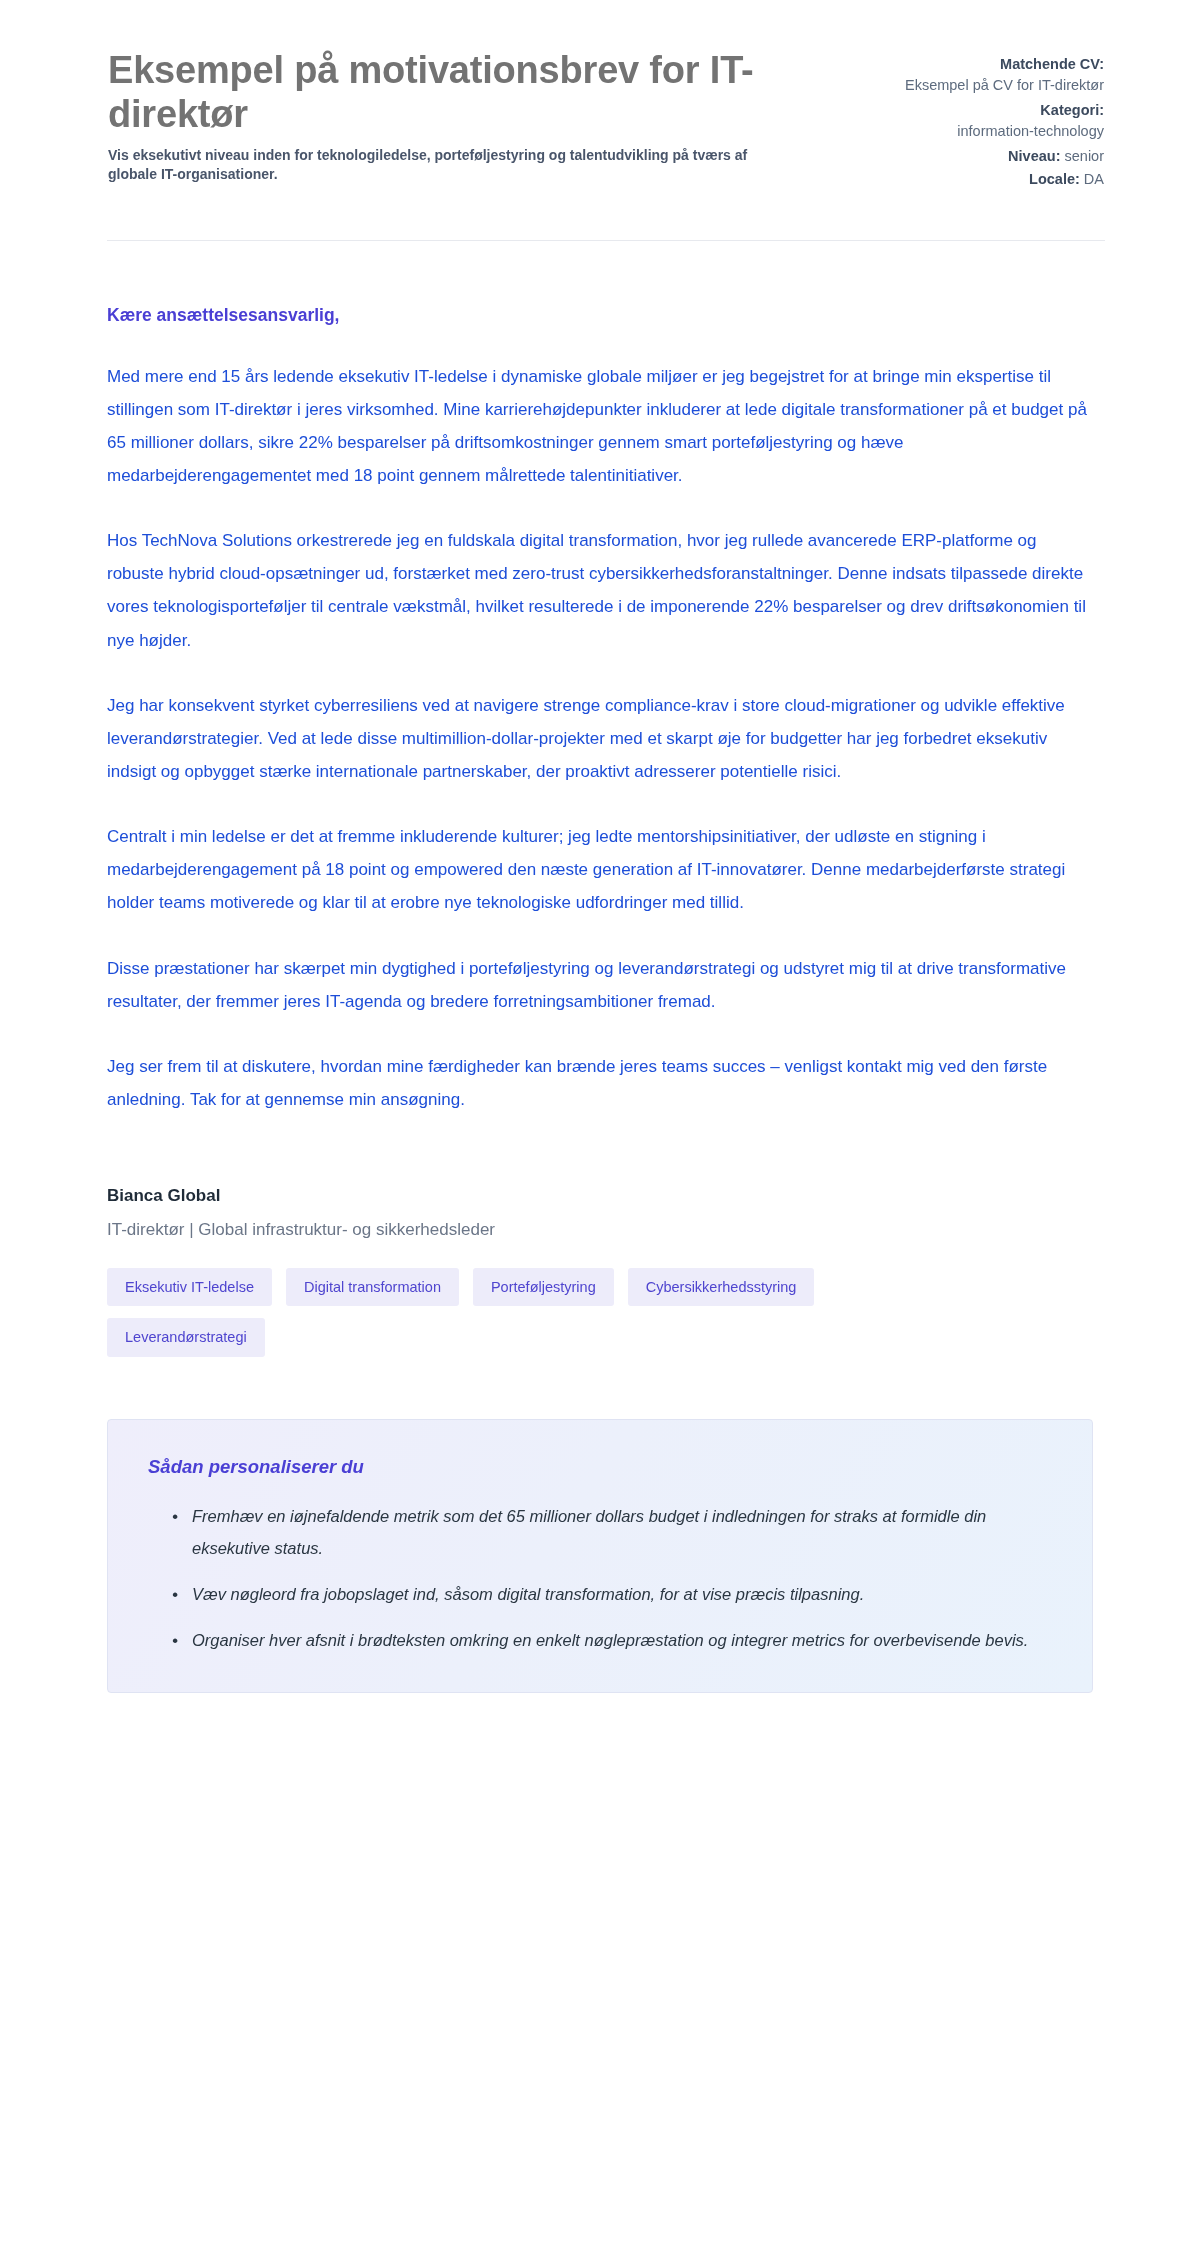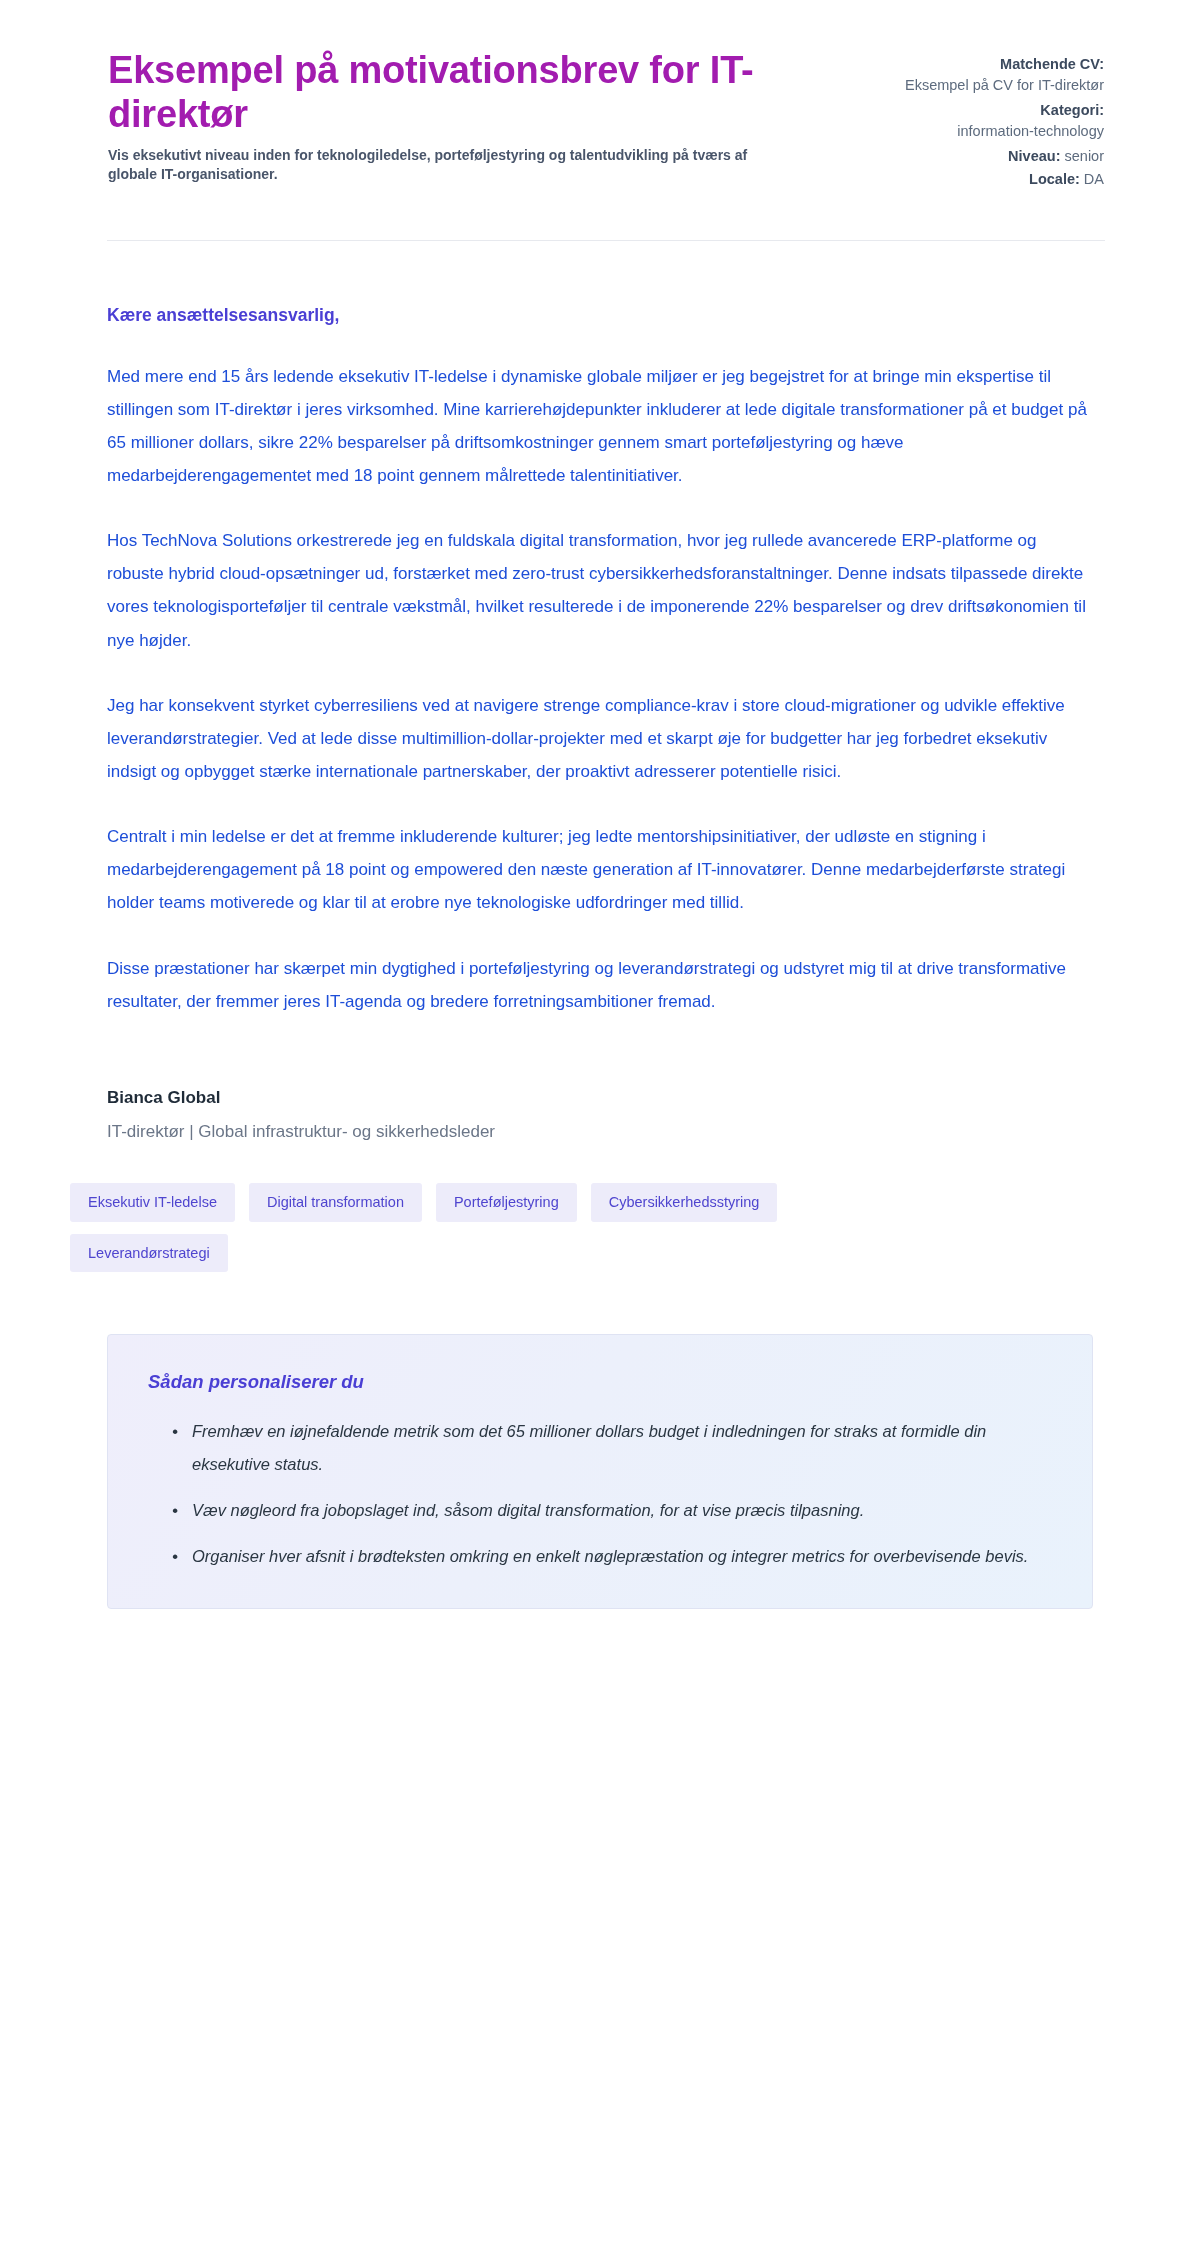--- a/index.html
+++ b/index.html
@@ -31,21 +31,21 @@
     gap: 40px;
   }
   .header-left {
     flex: 1 1 auto;
     max-width: 760px;
   }
   .doc-title {
     font-size: 38px;
     line-height: 1.16;
     font-weight: 700;
-    color: #a21caf;
+    color: #737373;
     margin: 0 0 10px 0;
     letter-spacing: -0.2px;
   }
   .doc-subtitle {
     font-size: 14px;
     line-height: 1.33;
     font-weight: 700;
     color: #49556a;
     margin: 0;
     max-width: 640px;
@@ -108,22 +108,22 @@
   }
   .sign-role {
     font-size: 17px;
     color: #6b7688;
     margin: 0;
     line-height: 1.4;
   }
 
   
   .tags {
-    padding: 0 70px;
-    margin-top: 40px;
+    padding: 0 107px;
+    margin-top: 26px;
     display: flex;
     flex-wrap: wrap;
     gap: 12px 14px;
     max-width: 1000px;
   }
   .tag {
     background: #edecfa;
     color: #4f45cf;
     font-size: 14.5px;
     line-height: 1;
@@ -208,20 +208,21 @@
   <div class="divider"></div>
 
   <div class="letter">
     <p class="greeting">Kære ansættelsesansvarlig,</p>
 
     <p class="para">Med mere end 15 års ledende eksekutiv IT-ledelse i dynamiske globale miljøer er jeg begejstret for at bringe min ekspertise til stillingen som IT-direktør i jeres virksomhed. Mine karrierehøjdepunkter inkluderer at lede digitale transformationer på et budget på 65 millioner dollars, sikre 22% besparelser på driftsomkostninger gennem smart porteføljestyring og hæve medarbejderengagementet med 18 point gennem målrettede talentinitiativer.</p>
     <p class="para">Hos TechNova Solutions orkestrerede jeg en fuldskala digital transformation, hvor jeg rullede avancerede ERP-platforme og robuste hybrid cloud-opsætninger ud, forstærket med zero-trust cybersikkerhedsforanstaltninger. Denne indsats tilpassede direkte vores teknologisporteføljer til centrale vækstmål, hvilket resulterede i de imponerende 22% besparelser og drev driftsøkonomien til nye højder.</p>
     <p class="para">Jeg har konsekvent styrket cyberresiliens ved at navigere strenge compliance-krav i store cloud-migrationer og udvikle effektive leverandørstrategier. Ved at lede disse multimillion-dollar-projekter med et skarpt øje for budgetter har jeg forbedret eksekutiv indsigt og opbygget stærke internationale partnerskaber, der proaktivt adresserer potentielle risici.</p>
     <p class="para">Centralt i min ledelse er det at fremme inkluderende kulturer; jeg ledte mentorshipsinitiativer, der udløste en stigning i medarbejderengagement på 18 point og empowered den næste generation af IT-innovatører. Denne medarbejderførste strategi holder teams motiverede og klar til at erobre nye teknologiske udfordringer med tillid.</p>
     <p class="para">Disse præstationer har skærpet min dygtighed i porteføljestyring og leverandørstrategi og udstyret mig til at drive transformative resultater, der fremmer jeres IT-agenda og bredere forretningsambitioner fremad.</p>
+    <p class="para">Jeg ser frem til at diskutere, hvordan mine færdigheder kan brænde jeres teams succes – venligst kontakt mig ved den første anledning. Tak for at gennemse min ansøgning.</p>
   </div>
 
   <div class="signature">
     <p class="sign-name">Bianca Global</p>
     <p class="sign-role">IT-direktør | Global infrastruktur- og sikkerhedsleder</p>
   </div>
 
   <div class="tags">
     <span class="tag">Eksekutiv IT-ledelse</span>
     <span class="tag">Digital transformation</span>

